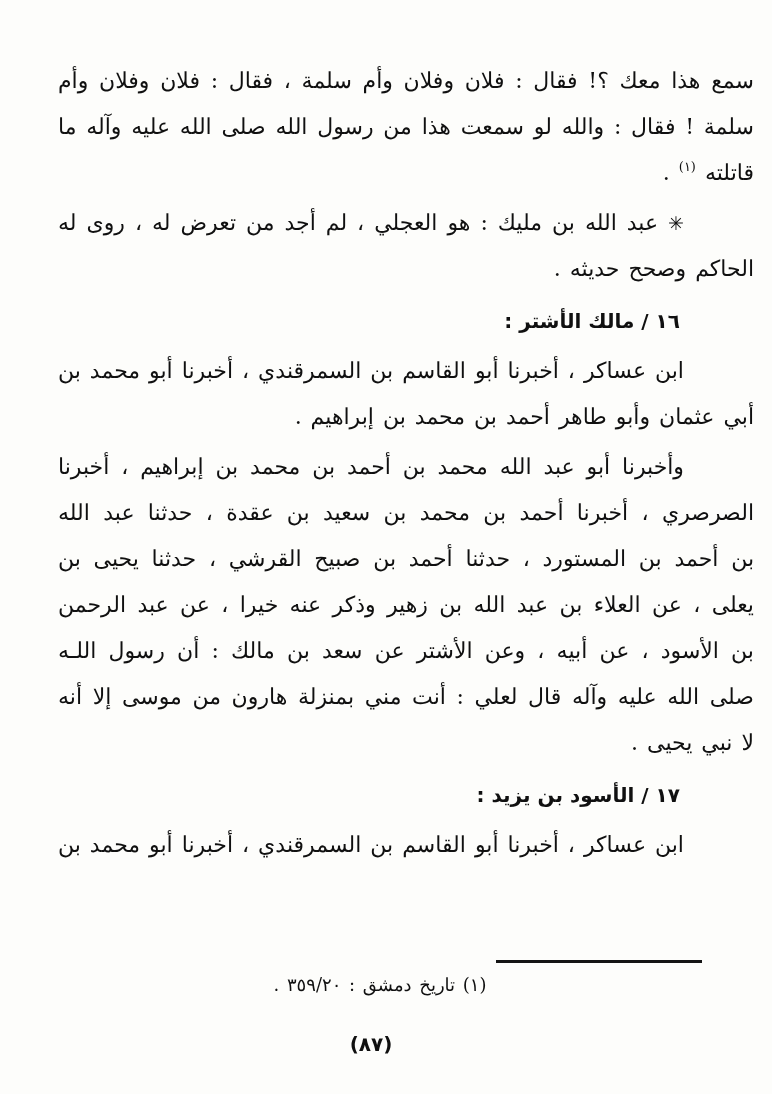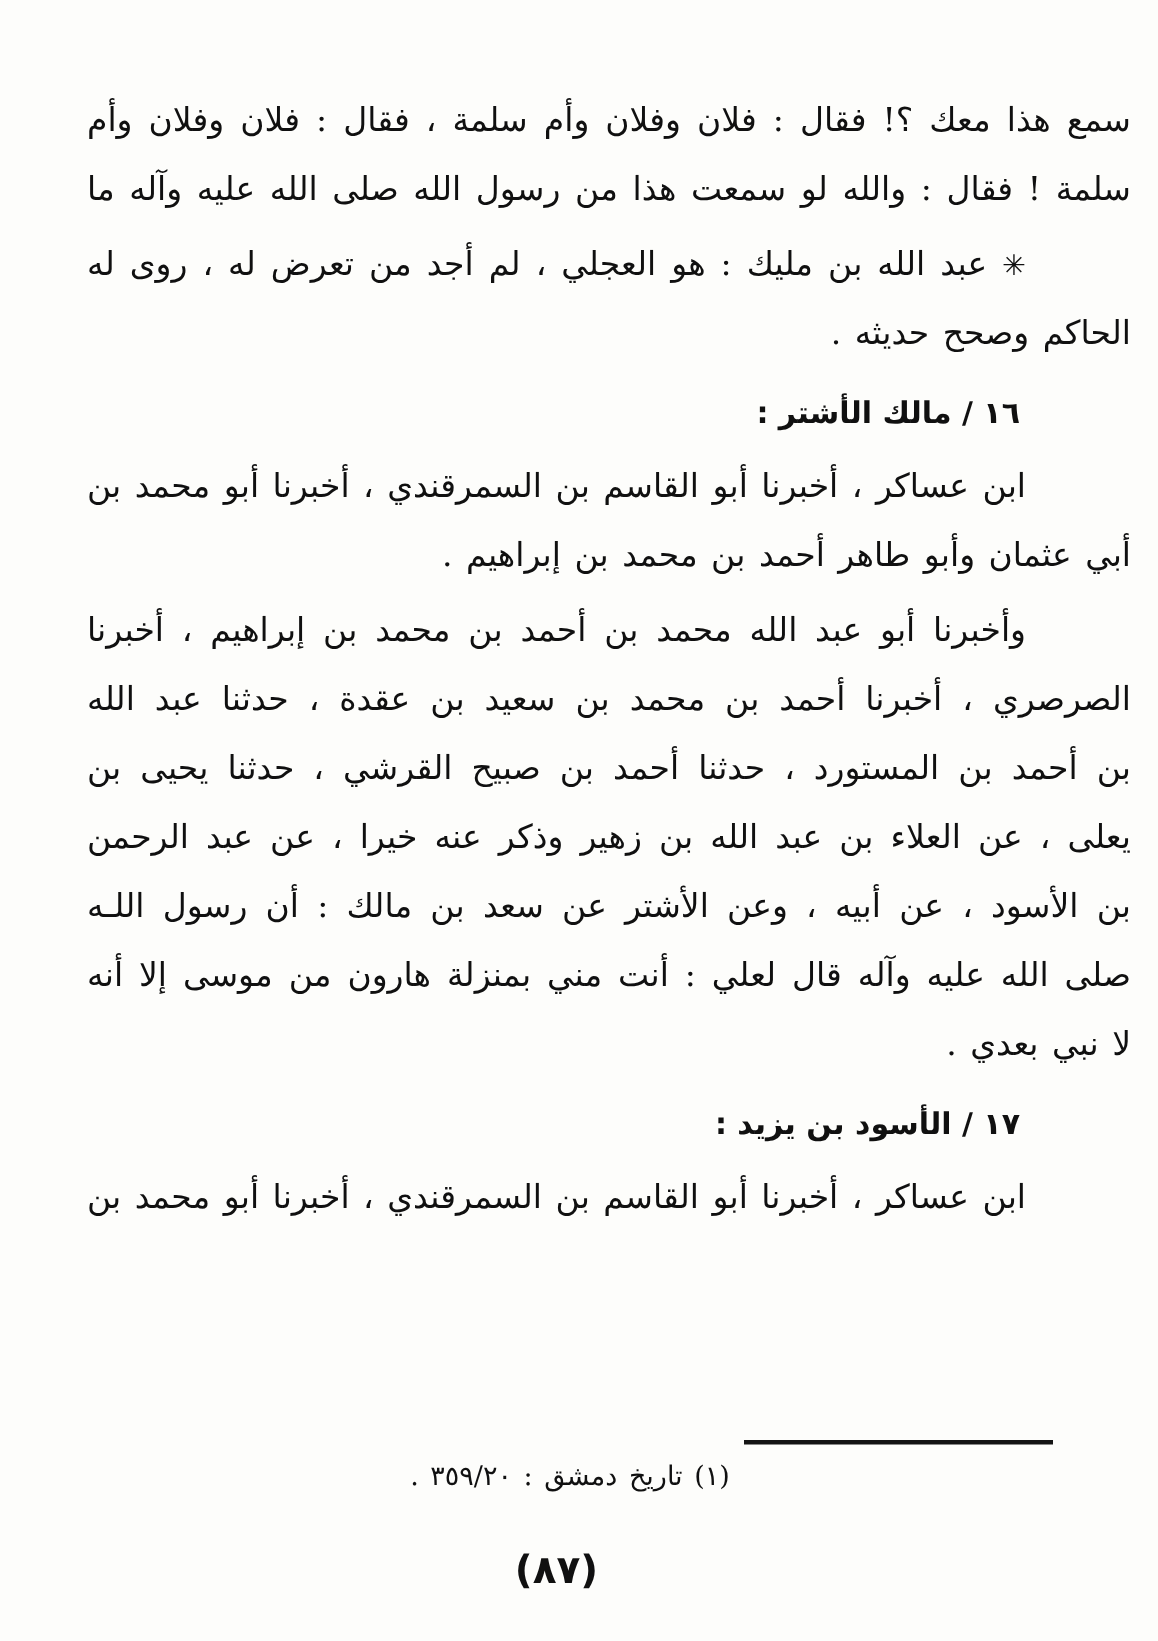--- a/index.html
+++ b/index.html
@@ -69,52 +69,53 @@
   .footnote-text {
     font-size: 18px;
     line-height: 30px;
     word-spacing: 2px;
   }
   .page-number {
     position: absolute;
     top: 1032px; left: 306px;
     width: 130px;
     text-align: center;
-    font-size: 26px;
+    font-size: 20px;
     font-weight: bold;
     font-family: "DejaVu Sans", sans-serif;
   }
 </style>
 </head>
 <body>
 
 <div class="page">
 
   <div class="body-text">
       <div class="para">
         <div class="line just"><span>سمع هذا معك ؟! فقال : فلان وفلان وأم سلمة ، فقال : فلان وفلان وأم</span></div>
         <div class="line just"><span>سلمة ! فقال : والله لو سمعت هذا من رسول الله صلى الله عليه وآله ما</span></div>
+        <div class="line"><span>قاتلته </span><sup>(١)</sup><span> .</span></div>
       </div>
       <div class="para">
         <div class="line just indent"><span class="star">✳</span><span> عبد الله بن مليك : هو العجلي ، لم أجد من تعرض له ، روى له</span></div>
         <div class="line"><span>الحاكم وصحح حديثه .</span></div>
       </div>
       <div class="heading">١٦ / مالك الأشتر :</div>
       <div class="para">
         <div class="line just indent"><span class="bold">ابن عساكر</span><span> ، أخبرنا أبو القاسم بن السمرقندي ، أخبرنا أبو محمد بن</span></div>
         <div class="line"><span>أبي عثمان وأبو طاهر أحمد بن محمد بن إبراهيم .</span></div>
       </div>
       <div class="para">
         <div class="line just indent"><span>وأخبرنا أبو عبد الله محمد بن أحمد بن محمد بن إبراهيم ، أخبرنا</span></div>
         <div class="line just"><span>الصرصري ، أخبرنا أحمد بن محمد بن سعيد بن عقدة ، حدثنا عبد الله</span></div>
         <div class="line just"><span>بن أحمد بن المستورد ، حدثنا أحمد بن صبيح القرشي ، حدثنا يحيى بن</span></div>
         <div class="line just"><span>يعلى ، عن العلاء بن عبد الله بن زهير وذكر عنه خيرا ، عن عبد الرحمن</span></div>
         <div class="line just"><span>بن الأسود ، عن أبيه ، وعن الأشتر عن سعد بن مالك : أن رسول اللـه</span></div>
         <div class="line just"><span>صلى الله عليه وآله قال لعلي : أنت مني بمنزلة هارون من موسى إلا أنه</span></div>
-        <div class="line"><span>لا نبي بعدي .</span></div>
+        <div class="line"><span>لا نبي يحيى .</span></div>
       </div>
       <div class="heading">١٧ / الأسود بن يزيد :</div>
       <div class="para">
         <div class="line just indent"><span class="bold">ابن عساكر</span><span> ، أخبرنا أبو القاسم بن السمرقندي ، أخبرنا أبو محمد بن</span></div>
       </div>
     </div>
 
   <div class="footnote">
     <div class="footnote-rule"></div>
     <div class="footnote-text">(١) تاريخ دمشق : ٣٥٩/٢٠ .</div>

